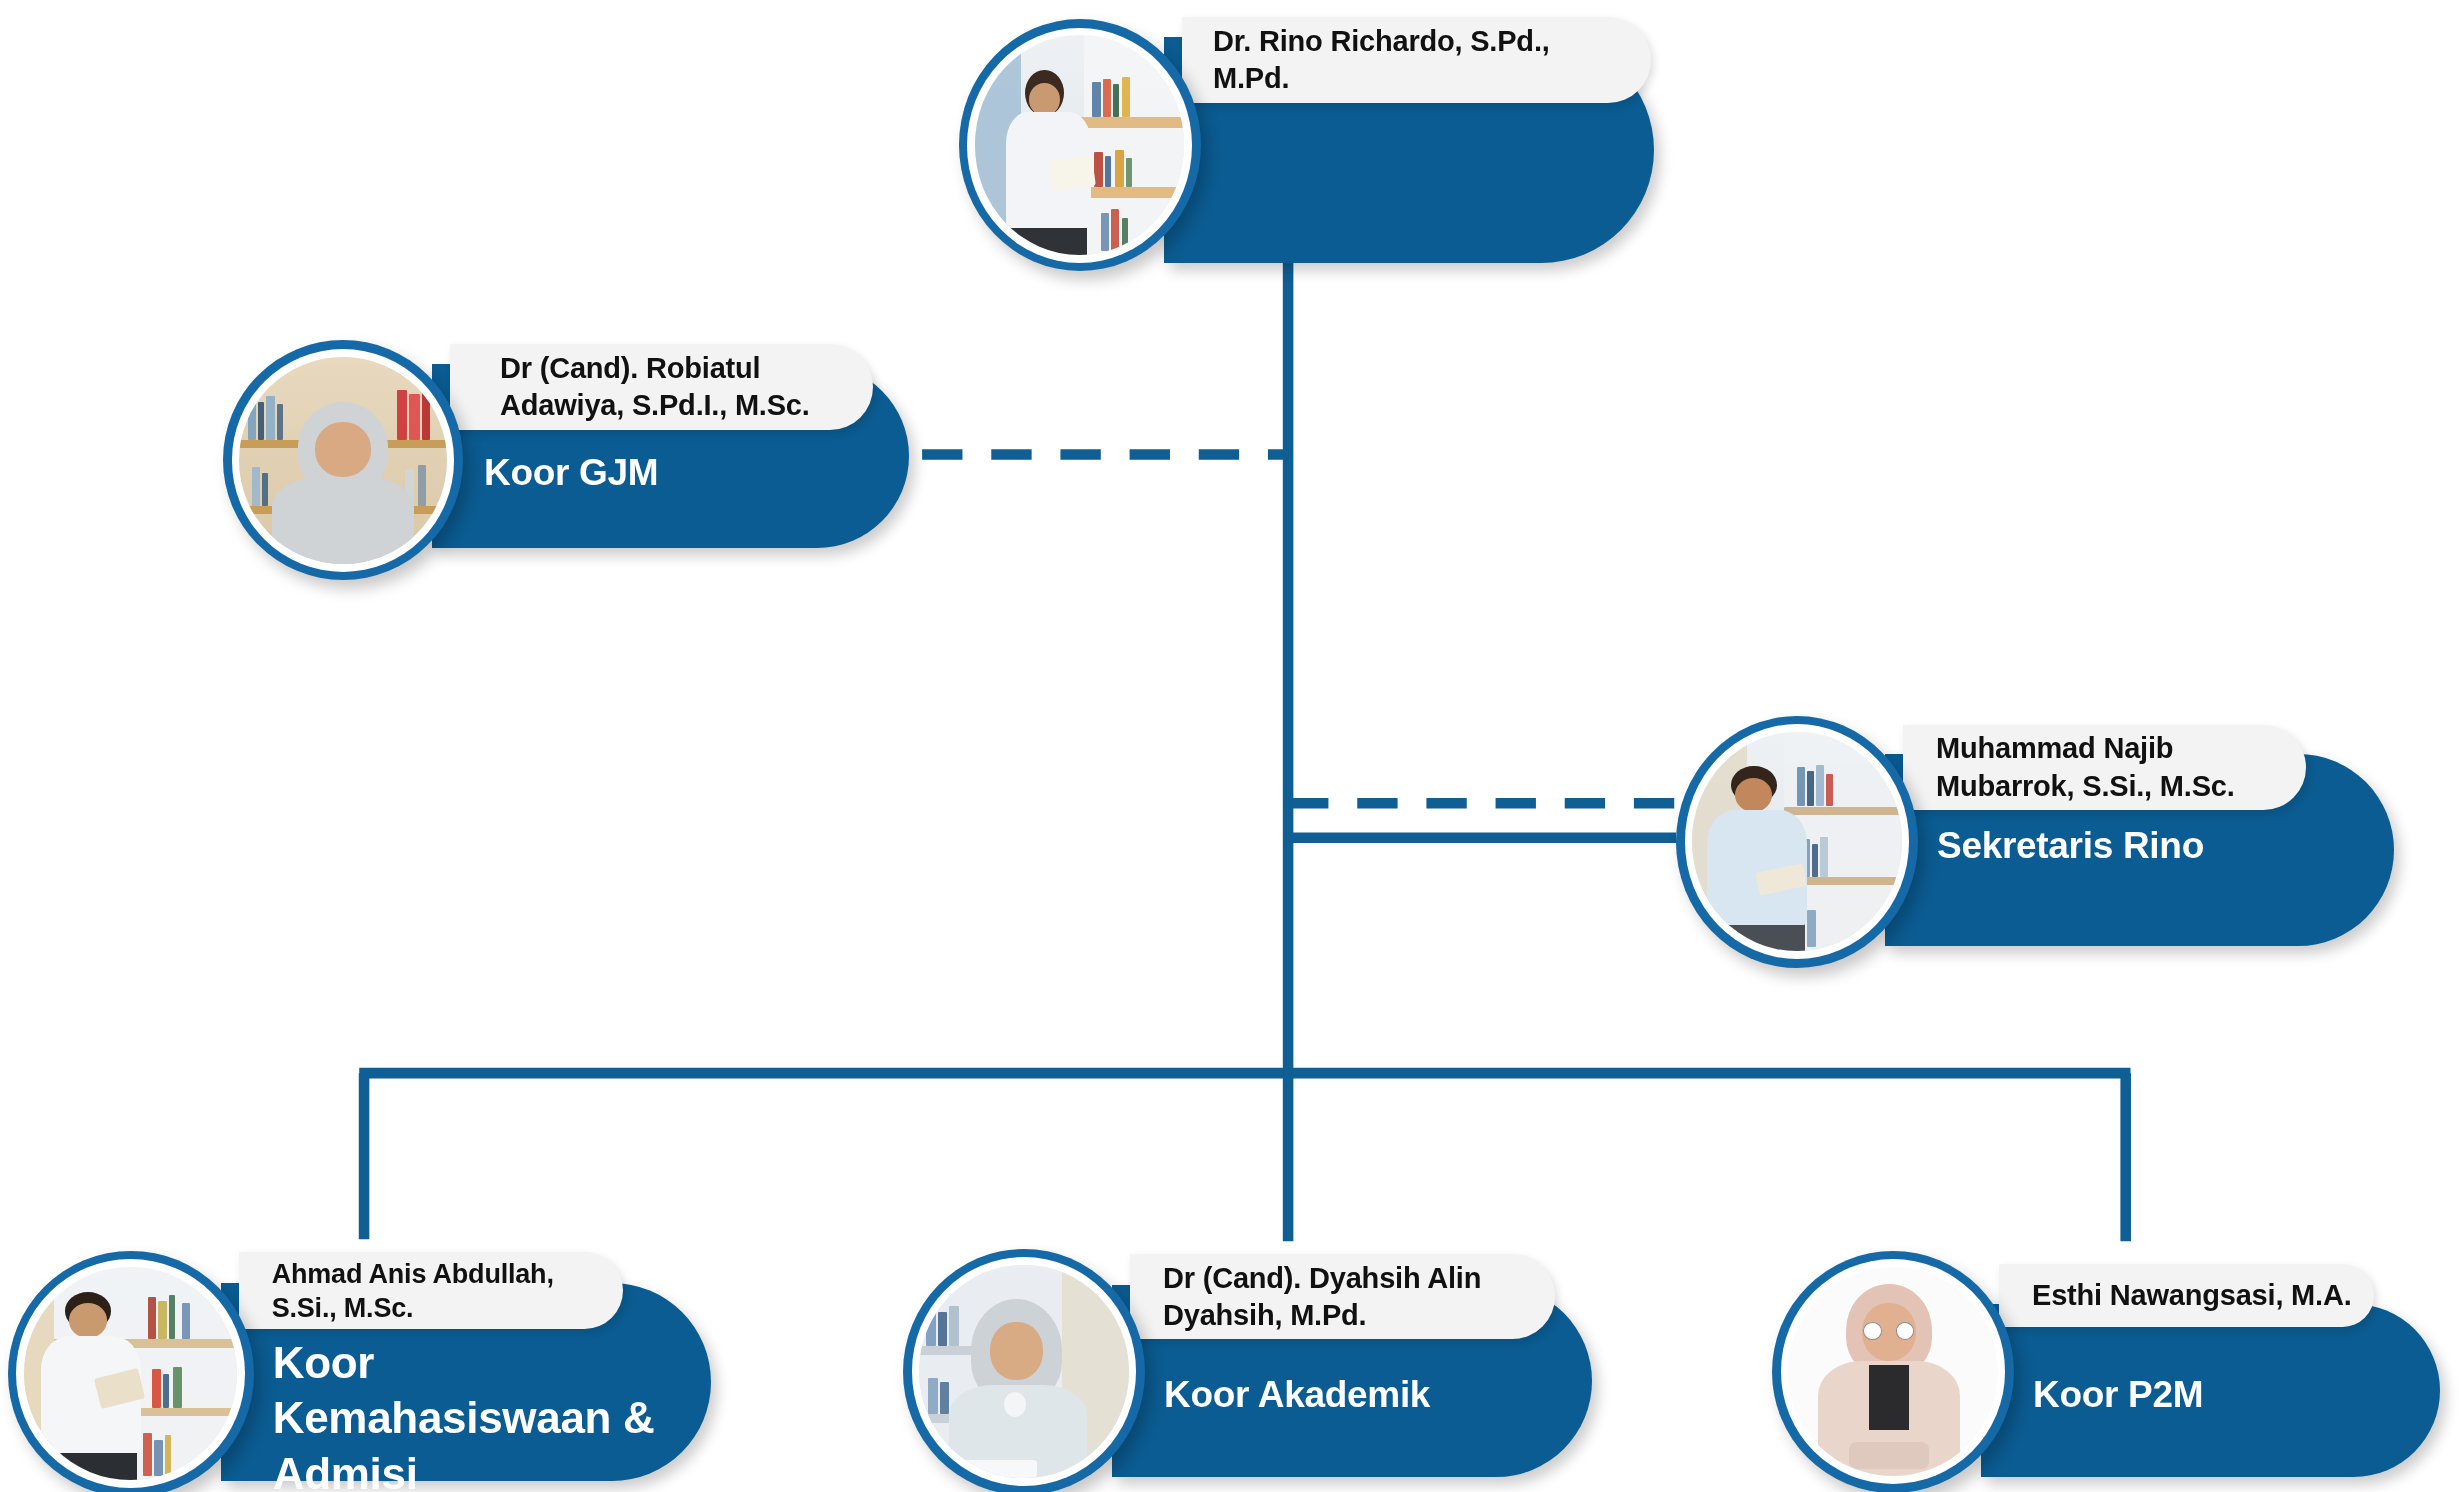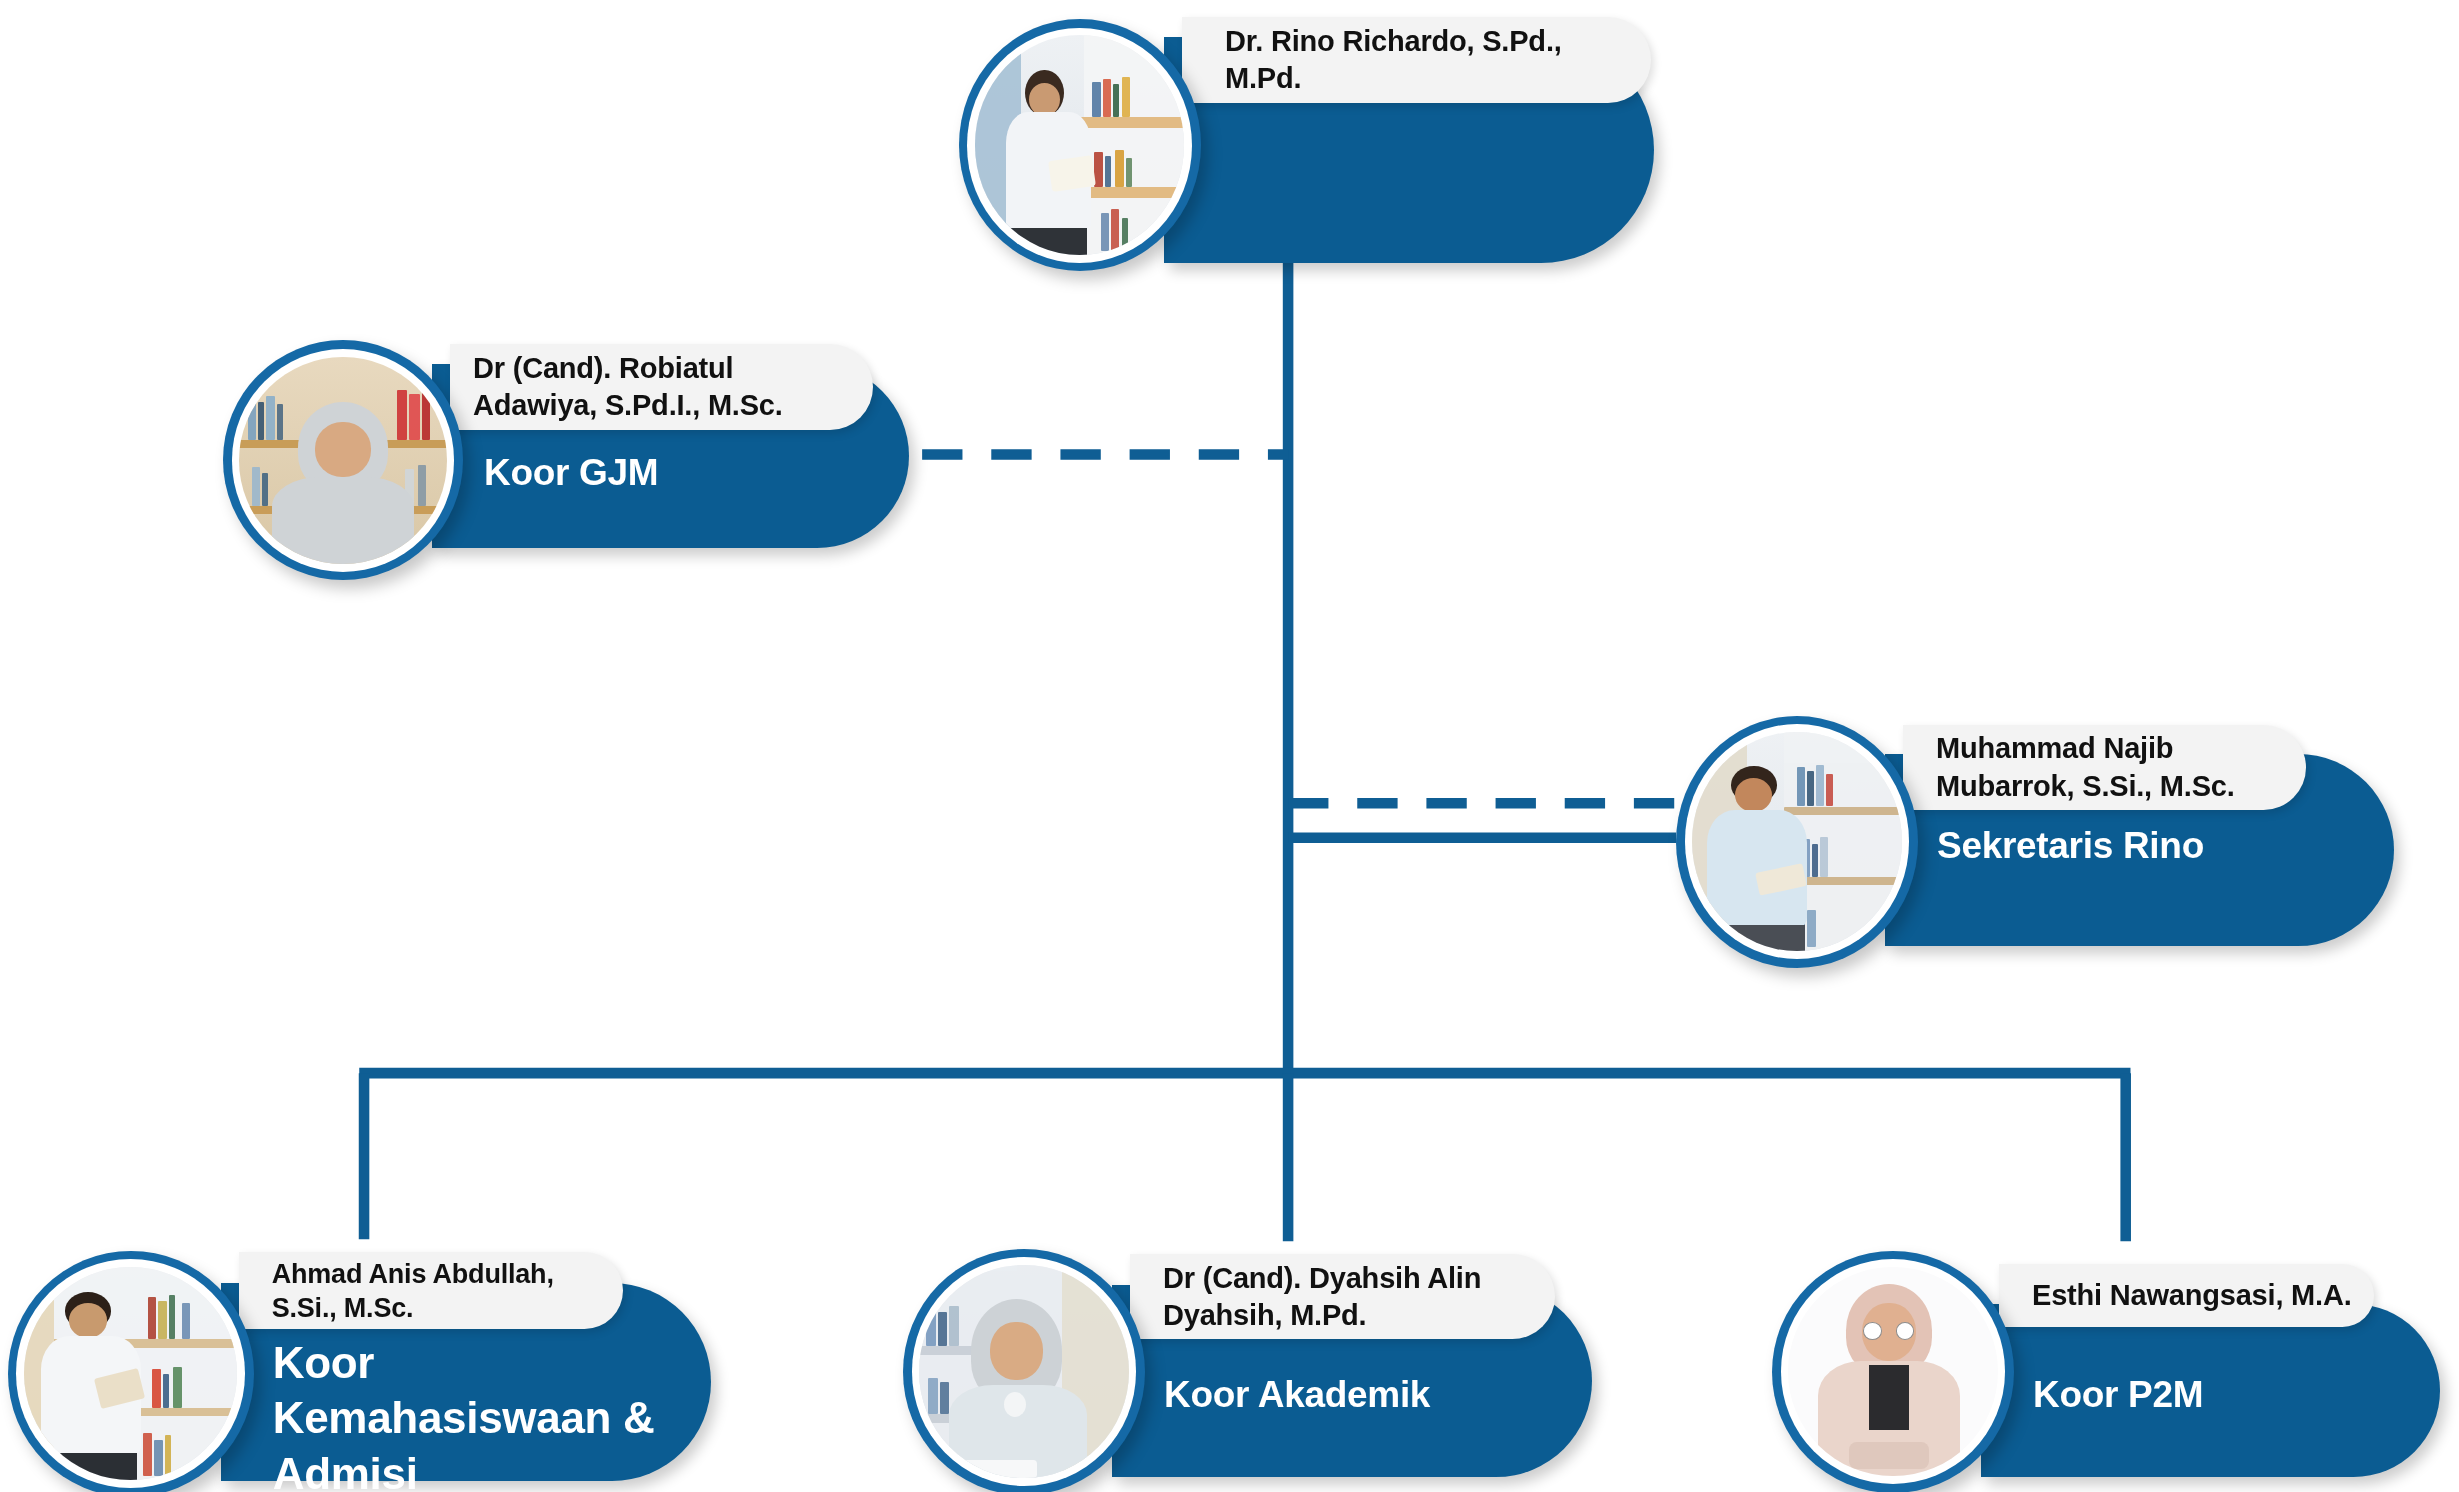--- a/index.html
+++ b/index.html
@@ -103,21 +103,21 @@
     <line x1="374" y1="1117" x2="2218" y2="1117" stroke="#0F5E94" stroke-width="11"></line>
 
     <line x1="379" y1="1117" x2="379" y2="1290" stroke="#0F5E94" stroke-width="11"></line>
     <line x1="1341" y1="1117" x2="1341" y2="1292" stroke="#0F5E94" stroke-width="11"></line>
     <line x1="2213" y1="1117" x2="2213" y2="1292" stroke="#0F5E94" stroke-width="11"></line>
   </svg>
 
   <div class="node" style="left:951px; top:7.7px; width:711px; height:274px;">
     <div class="node-inner">
       <div class="card round-right" style="left:213px; top:29px; width:490px; height:226px;"></div>
-      <div class="name-chip round-right" style="left:231px; top:9.6px; width:469px; height:86px; padding-left:43px; font-size:29px; line-height:1.28;">
+      <div class="name-chip round-right" style="left:231px; top:9.6px; width:469px; height:86px; padding-left:31px; font-size:29px; line-height:1.28;">
         <div>
           <span>Dr. Rino Richardo, S.Pd.,</span>
           <span>M.Pd.</span>
         </div>
       </div>
 
       <div class="photo" style="left:7.7px; top:11.5px; width:242px; height:252px;">
         <div class="photo-white">
           <div class="photo-img">
             <div class="ph-bg shelf-c"></div>
@@ -147,21 +147,21 @@
             </div>
           </div>
         </div>
       </div>
     </div>
   </div>
 
   <div class="node" style="left:223px; top:327px; width:701px; height:250px;">
     <div class="node-inner">
       <div class="card round-right" style="left:209px; top:37px; width:477px; height:184px;"></div>
-      <div class="name-chip round-right" style="left:227px; top:17.3px; width:423px; height:86px; padding-left:23px; font-size:29px; line-height:1.28;">
+      <div class="name-chip round-right" style="left:227px; top:17.3px; width:423px; height:86px; padding-left:50px; font-size:29px; line-height:1.28;">
         <div>
           <span>Dr (Cand). Robiatul</span>
           <span>Adawiya, S.Pd.I., M.Sc.</span>
         </div>
       </div>
       <div class="role" style="left:261px; top:123px; width:403px; font-size:37px;">
         <span>Koor GJM</span>
       </div>
 
       <div class="photo" style="left:0px; top:13.4px; width:240px; height:240px;">

